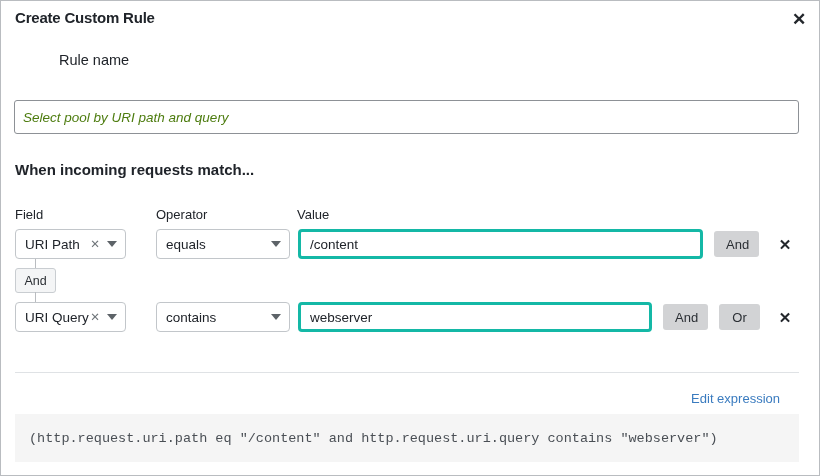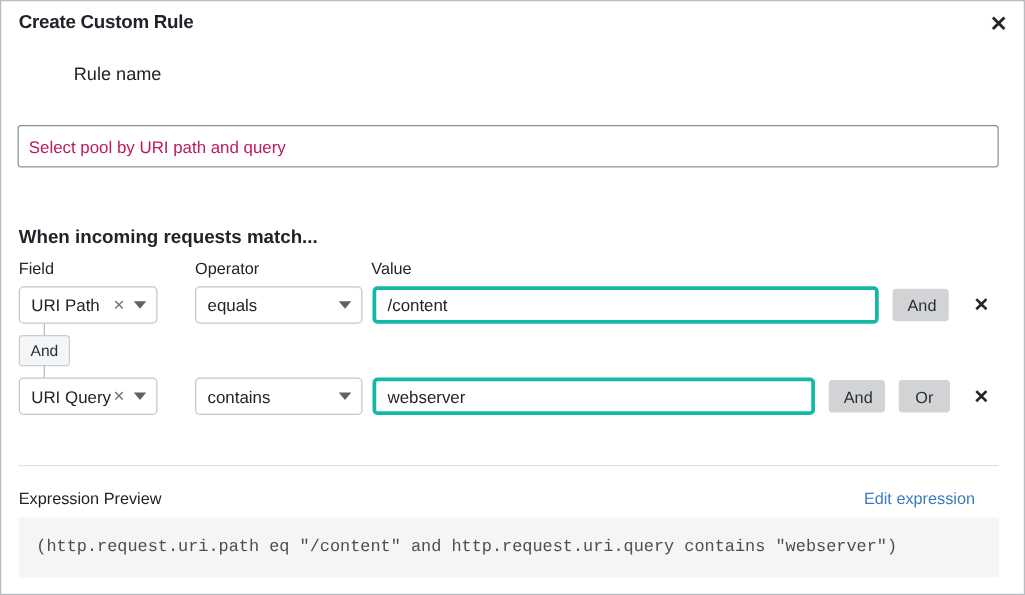--- a/index.html
+++ b/index.html
@@ -70,30 +70,31 @@
     left: 13px;
     top: 99px;
     width: 785px;
     height: 28px;
     box-sizing: border-box;
     border: 1px solid #8d9196;
     border-radius: 3px;
     background: #ffffff;
     font-family: "Liberation Sans", sans-serif;
     font-size: 13.5px;
-    color: #be185d;
+    color: #4d7c0f;
     padding: 16px 8px;
     outline: none;
+    font-style: italic;
   }
 
   
   .match-heading {
     position: absolute;
     left: 14px;
-    top: 180px;
+    top: 160px;
     font-size: 15px;
     font-weight: bold;
     color: #20242a;
     text-align: center;
   }
 
   .col-label {
     position: absolute;
     top: 206px;
     font-size: 13px;
@@ -318,19 +319,18 @@
       <span class="chevron"></span>
     </div>
     <input class="value-input value-2" type="text" value="webserver" style="">
     <button class="logic-btn r2-and">And</button>
     <button class="logic-btn r2-or">Or</button>
     <div class="delete-x r2-del">✕</div>
   </div>
 
   <div class="divider"></div>
 
-  <div class="expr-label">Expression Preview</div>
   <div class="edit-expr-link">Edit expression</div>
   <div class="expr-box">
     <span class="expr-text">(http.request.uri.path eq "/content" and http.request.uri.query contains "webserver")</span>
   </div>
 
 </div>
 
 </body></html>

